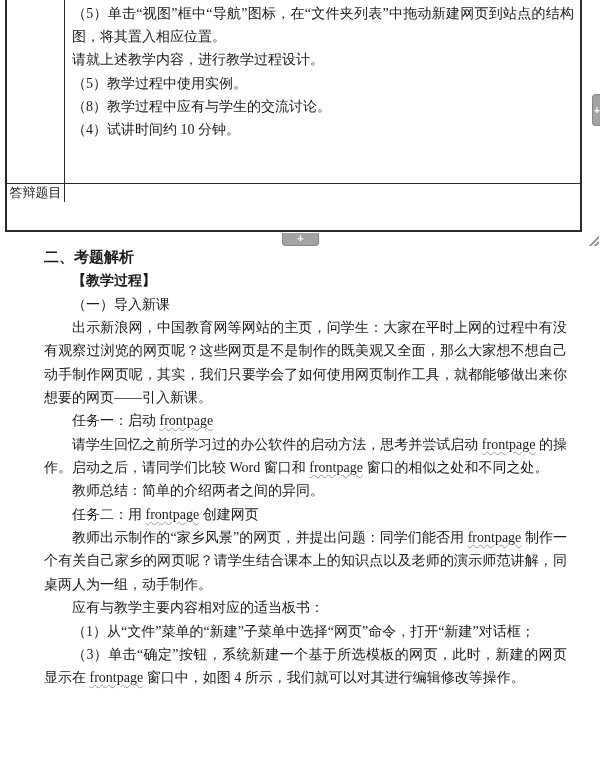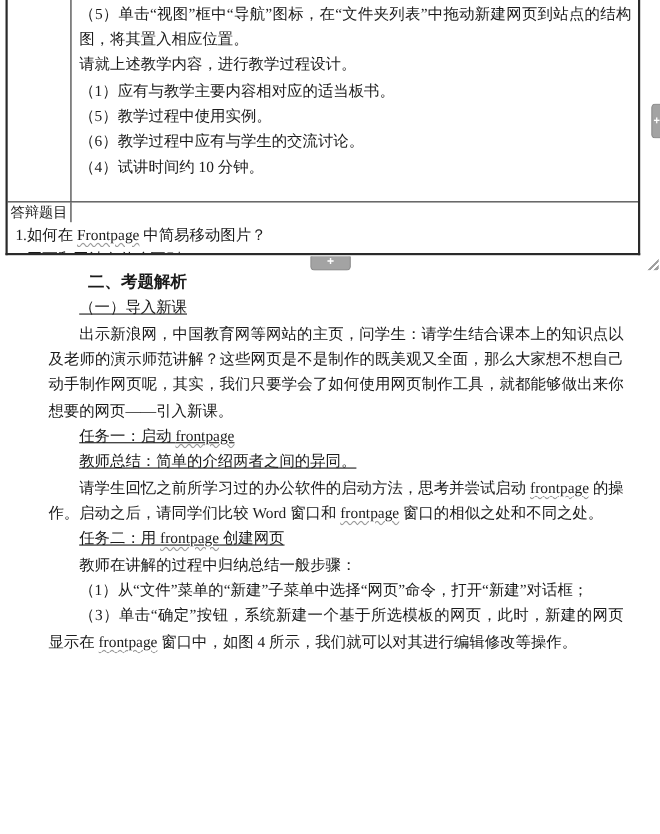--- a/index.html
+++ b/index.html
@@ -42,76 +42,73 @@
   .resize-corner{
     position:absolute;left:588px;top:235px;width:11px;height:11px;cursor:nwse-resize;
     background:repeating-linear-gradient(135deg,#9e9e9e 0 2px,#ffffff 2px 4px);
     clip-path:polygon(100% 0,100% 100%,0 100%);
   }
   
   .doc-body{
     position:absolute;left:44px;top:246px;width:523px;
     font-size:14px;line-height:23.35px;
   }
-  .heading{font-weight:bold;font-size:15px;margin-left:36px;}
+  .heading{font-weight:bold;font-size:15px;}
   .block{margin:0;}
   .block.subheading{font-weight:bold;text-indent:2em;}
-  .block.item{text-indent:2em;text-decoration:underline;}
+  .block.item{text-indent:2em;}
   .block.para{text-indent:2em;text-align:justify;}
   .wavy{
     text-decoration-line:underline;text-decoration-style:wavy;
     text-decoration-color:#9a9a9a;text-decoration-thickness:1px;text-underline-offset:2px;
   }
 </style>
 </head>
 <body>
 
 <div class="page">
 
   <div class="doc-table">
     <div class="t-row first">
       <div class="t-cell label">
         <span></span>
       </div>
       <div class="t-cell content">
           <div class="cell-para"><span>（5）单击“视图”框中“导航”图标，在“文件夹列表”中拖动新建网页到站点的结构图，将其置入相应位置。</span></div>
           <div class="cell-para"><span>请就上述教学内容，进行教学过程设计。</span></div>
-          <div class="cell-para"><span>（1）应有与教学主要内容相对应的适当板书。</span></div>
           <div class="cell-para"><span>（5）教学过程中使用实例。</span></div>
-          <div class="cell-para"><span>（6）教学过程中应有与学生的交流讨论。</span></div>
+          <div class="cell-para"><span>（8）教学过程中应有与学生的交流讨论。</span></div>
           <div class="cell-para"><span>（4）试讲时间约 10 分钟。</span></div>
         </div>
     </div>
     <div class="t-row second">
       <div class="t-cell label">
         <span>答辩题目</span>
       </div>
-      <div class="t-cell content">
-          <div class="cell-para"><span>1.如何在 </span><span class="wavy">Frontpage</span><span> 中简易移动图片？</span></div>
-          <div class="cell-para"><span>2.网页和网站有什么区别？</span></div>
-        </div>
     </div>
   </div>
 
   <div class="handle-bottom">
     <span>+</span>
   </div>
   <div class="handle-right">
     <span>+</span>
   </div>
   <div class="resize-corner"></div>
 
   <div class="doc-body">
     <div class="heading">二、考题解析</div>
     <div>
+        <div class="block subheading"><span>【教学过程】</span></div>
         <div class="block item"><span>（一）导入新课</span></div>
-        <div class="block para"><span>出示新浪网，中国教育网等网站的主页，问学生：请学生结合课本上的知识点以及老师的演示师范讲解？这些网页是不是制作的既美观又全面，那么大家想不想自己动手制作网页呢，其实，我们只要学会了如何使用网页制作工具，就都能够做出来你想要的网页——引入新课。</span></div>
+        <div class="block para"><span>出示新浪网，中国教育网等网站的主页，问学生：大家在平时上网的过程中有没有观察过浏览的网页呢？这些网页是不是制作的既美观又全面，那么大家想不想自己动手制作网页呢，其实，我们只要学会了如何使用网页制作工具，就都能够做出来你想要的网页——引入新课。</span></div>
         <div class="block item"><span>任务一：启动 </span><span class="wavy">frontpage</span></div>
+        <div class="block para"><span>请学生回忆之前所学习过的办公软件的启动方法，思考并尝试启动 </span><span class="wavy">frontpage</span><span> 的操作。启动之后，请同学们比较 Word 窗口和 </span><span class="wavy">frontpage</span><span> 窗口的相似之处和不同之处。</span></div>
         <div class="block item"><span>教师总结：简单的介绍两者之间的异同。</span></div>
-        <div class="block para"><span>请学生回忆之前所学习过的办公软件的启动方法，思考并尝试启动 </span><span class="wavy">frontpage</span><span> 的操作。启动之后，请同学们比较 Word 窗口和 </span><span class="wavy">frontpage</span><span> 窗口的相似之处和不同之处。</span></div>
         <div class="block item"><span>任务二：用 </span><span class="wavy">frontpage</span><span> 创建网页</span></div>
-        <div class="block para"><span>教师在讲解的过程中归纳总结一般步骤：</span></div>
+        <div class="block para"><span>教师出示制作的“家乡风景”的网页，并提出问题：同学们能否用 </span><span class="wavy">frontpage</span><span> 制作一个有关自己家乡的网页呢？请学生结合课本上的知识点以及老师的演示师范讲解，同桌两人为一组，动手制作。</span></div>
+        <div class="block para"><span>应有与教学主要内容相对应的适当板书：</span></div>
         <div class="block para"><span>（1）从“文件”菜单的“新建”子菜单中选择“网页”命令，打开“新建”对话框；</span></div>
         <div class="block para"><span>（3）单击“确定”按钮，系统新建一个基于所选模板的网页，此时，新建的网页显示在 </span><span class="wavy">frontpage</span><span> 窗口中，如图 4 所示，我们就可以对其进行编辑修改等操作。</span></div>
       </div>
   </div>
 
 </div>
 
 </body></html>

